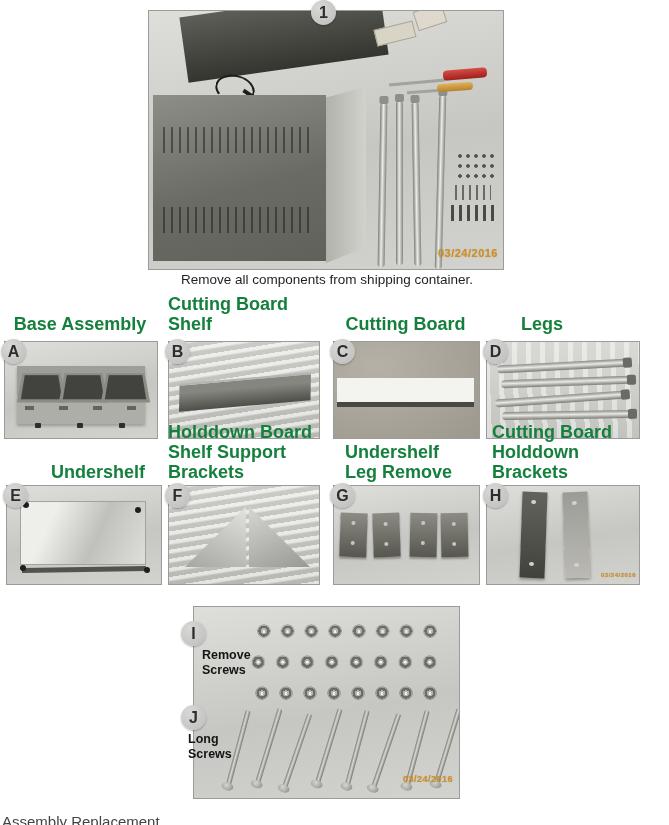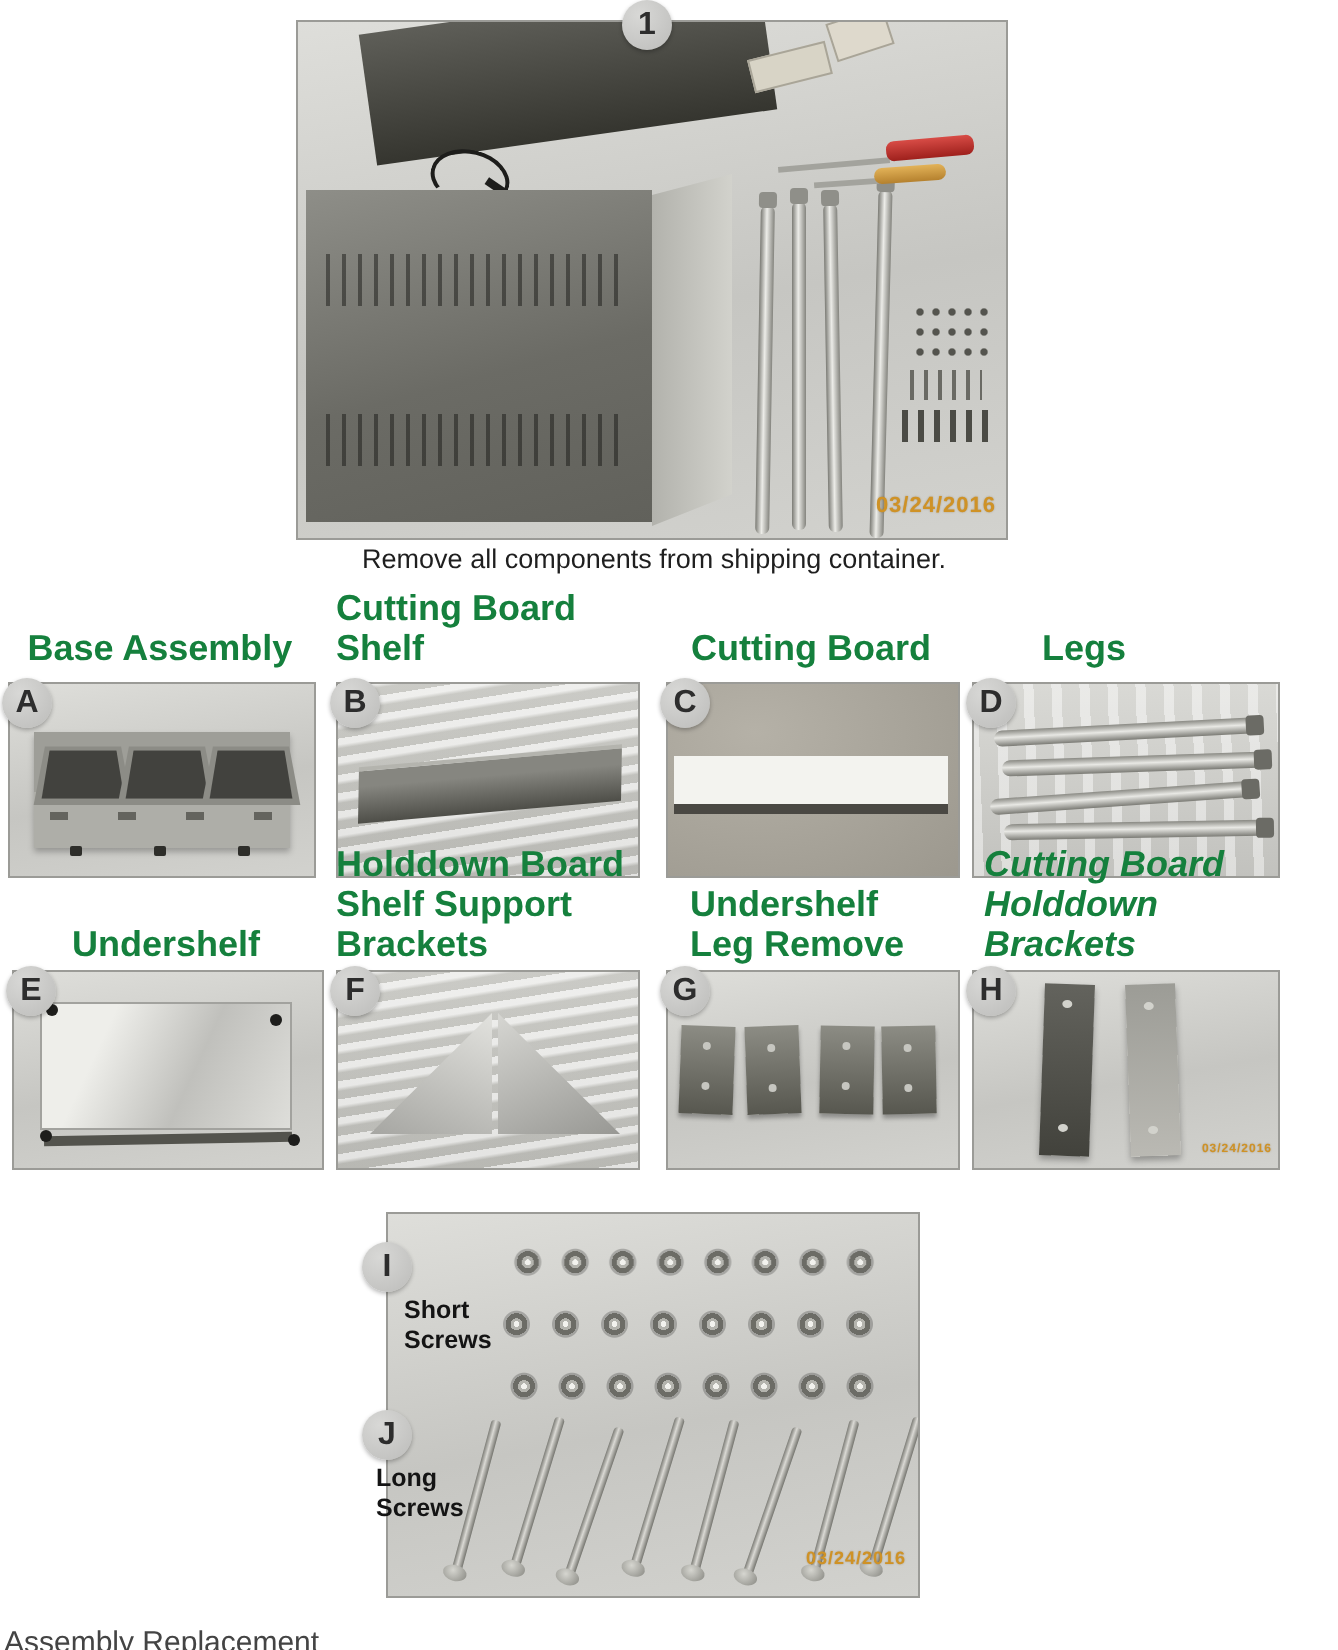--- a/index.html
+++ b/index.html
@@ -169,21 +169,21 @@
 
 <div class="card-title" style="left:466px;top:318px;width:152px;height:16px;">Legs</div>
 <div class="photo d-bg" style="left:486px;top:341px;width:152px;height:96px;">
   <div class="d-rod" style="left:10px;top:20px;transform:rotate(-3deg);"></div>
   <div class="d-rod" style="left:14px;top:36px;transform:rotate(-2deg);"></div>
   <div class="d-rod" style="left:8px;top:53px;transform:rotate(-4deg);"></div>
   <div class="d-rod" style="left:15px;top:69px;transform:rotate(-1deg);"></div>
 </div>
 <div class="badge" style="left:483px;top:339px;">D</div>
 
-<div class="card-title" style="left:6px;top:452px;width:154px;height:30px;">Undershelf</div>
+<div class="card-title" style="left:21px;top:452px;width:154px;height:30px;">Undershelf</div>
 <div class="photo" style="left:6px;top:485px;width:154px;height:98px;">
   <div class="e-sheet"></div>
   <div class="e-bar"></div>
   <div class="e-dot" style="left:16px;top:16px;"></div>
   <div class="e-dot" style="left:128px;top:21px;"></div>
   <div class="e-dot" style="left:13px;top:79px;"></div>
   <div class="e-dot" style="left:137px;top:81px;"></div>
 </div>
 <div class="badge" style="left:3px;top:483px;">E</div>
 
@@ -208,21 +208,21 @@
       <i style="top:8px;"></i>
       <i style="top:28px;"></i>
     </div>
   <div class="g-plate" style="left:107px;transform:rotate(-1deg);">
       <i style="top:9px;"></i>
       <i style="top:29px;"></i>
     </div>
 </div>
 <div class="badge" style="left:330px;top:483px;">G</div>
 
-<div class="card-title" style="left:492px;top:452px;width:140px;height:30px;font-style:italic;">Cutting Board Holddown Brackets</div>
+<div class="card-title" style="left:492px;top:452px;width:140px;height:30px;">Cutting Board Holddown Brackets</div>
 <div class="photo" style="left:486px;top:485px;width:152px;height:98px;">
   <div class="h-bar dark">
       <i style="top:8px;"></i>
       <i style="top:70px;"></i>
     </div>
   <div class="h-bar light">
       <i style="top:9px;"></i>
       <i style="top:71px;"></i>
     </div>
   <div class="datestamp" style="right:3px;bottom:6px;font-size:6px;">03/24/2016</div>
@@ -239,17 +239,17 @@
     <i class="lscrew"></i>
     <i class="lscrew"></i>
     <i class="lscrew"></i>
     <i class="lscrew"></i>
     <i class="lscrew"></i>
     <i class="lscrew"></i>
   </div>
   <div class="datestamp" style="right:6px;bottom:14px;font-size:9px;">03/24/2016</div>
 </div>
 <div class="badge" style="left:181px;top:621px;">I</div>
-<div class="hw-label" style="left:202px;top:648px;width:56px;">Short Screws</div>
+<div class="hw-label" style="left:202px;top:648px;width:56px;">Remove Screws</div>
 <div class="badge" style="left:181px;top:705px;">J</div>
 <div class="hw-label" style="left:188px;top:732px;width:56px;">Long Screws</div>
 
 <div class="footer-text">Assembly Replacement</div>
 
 </body></html>

